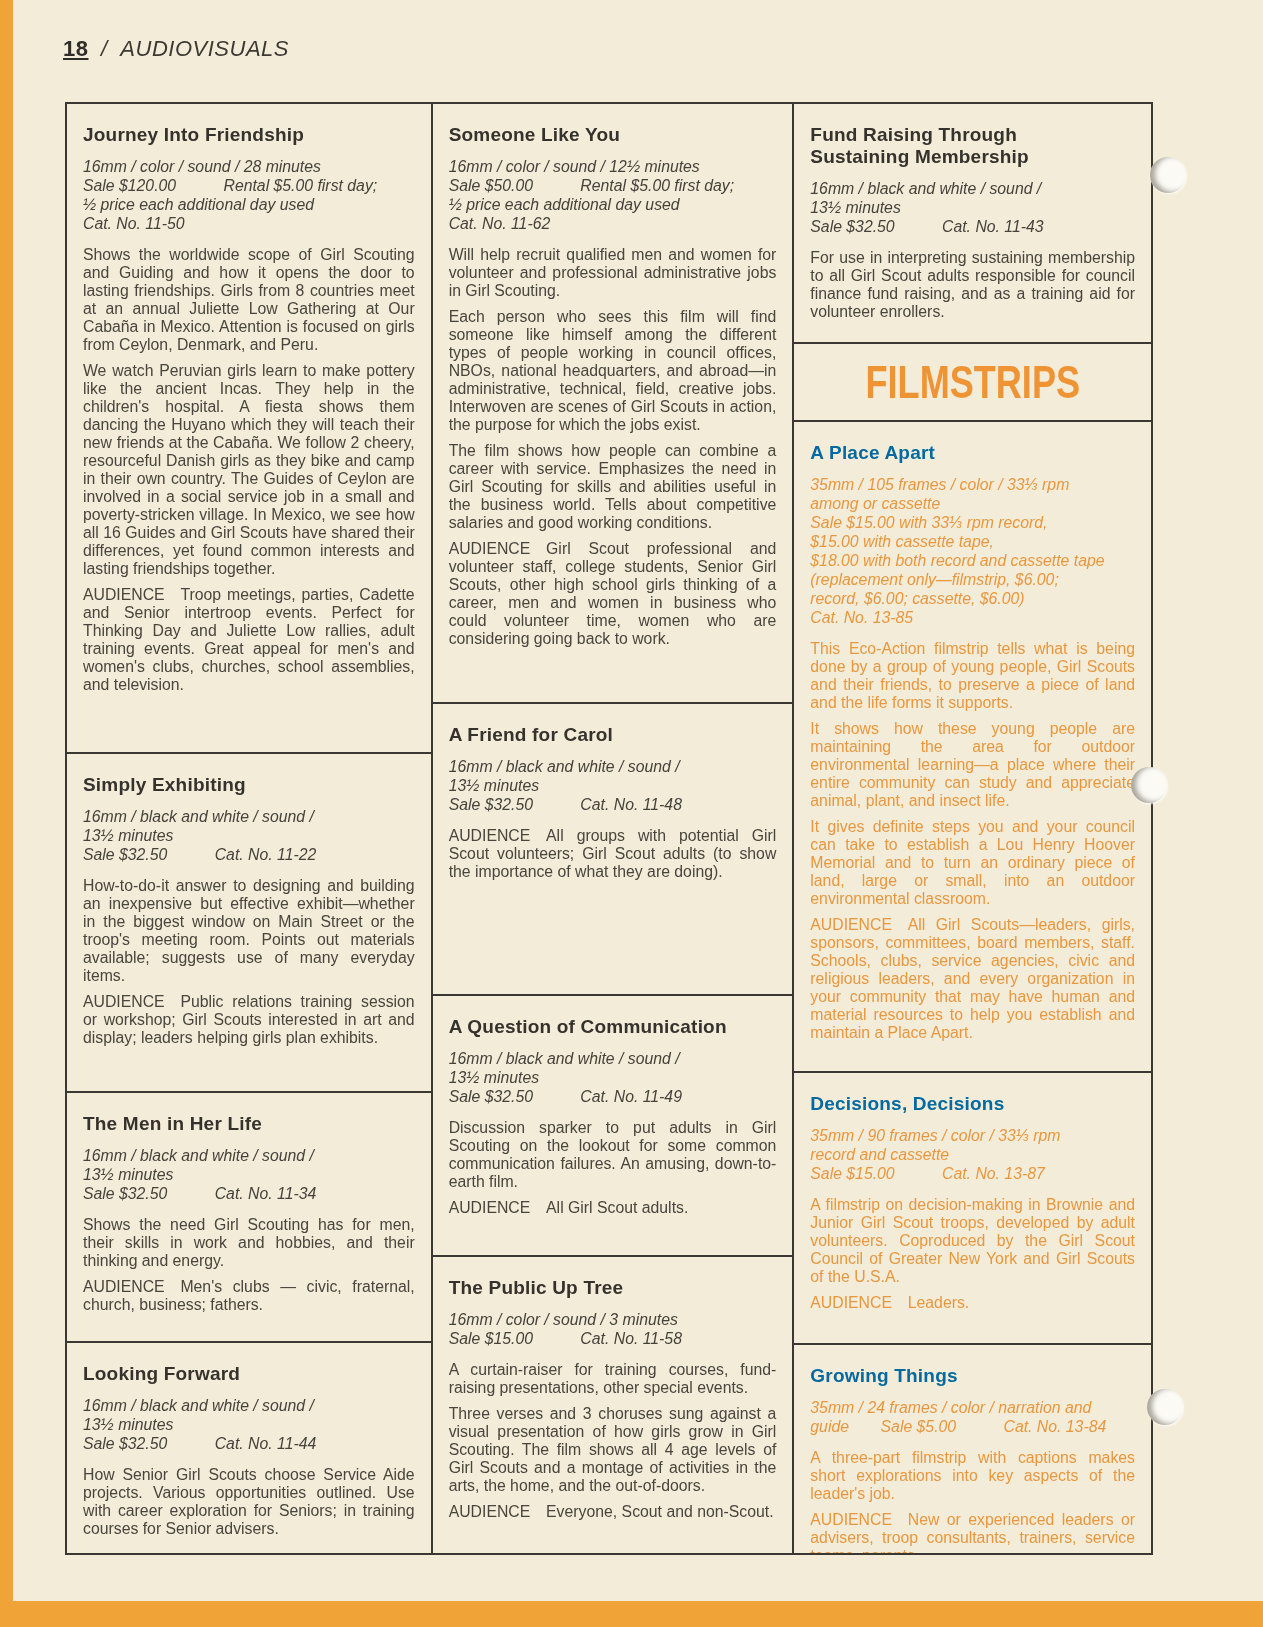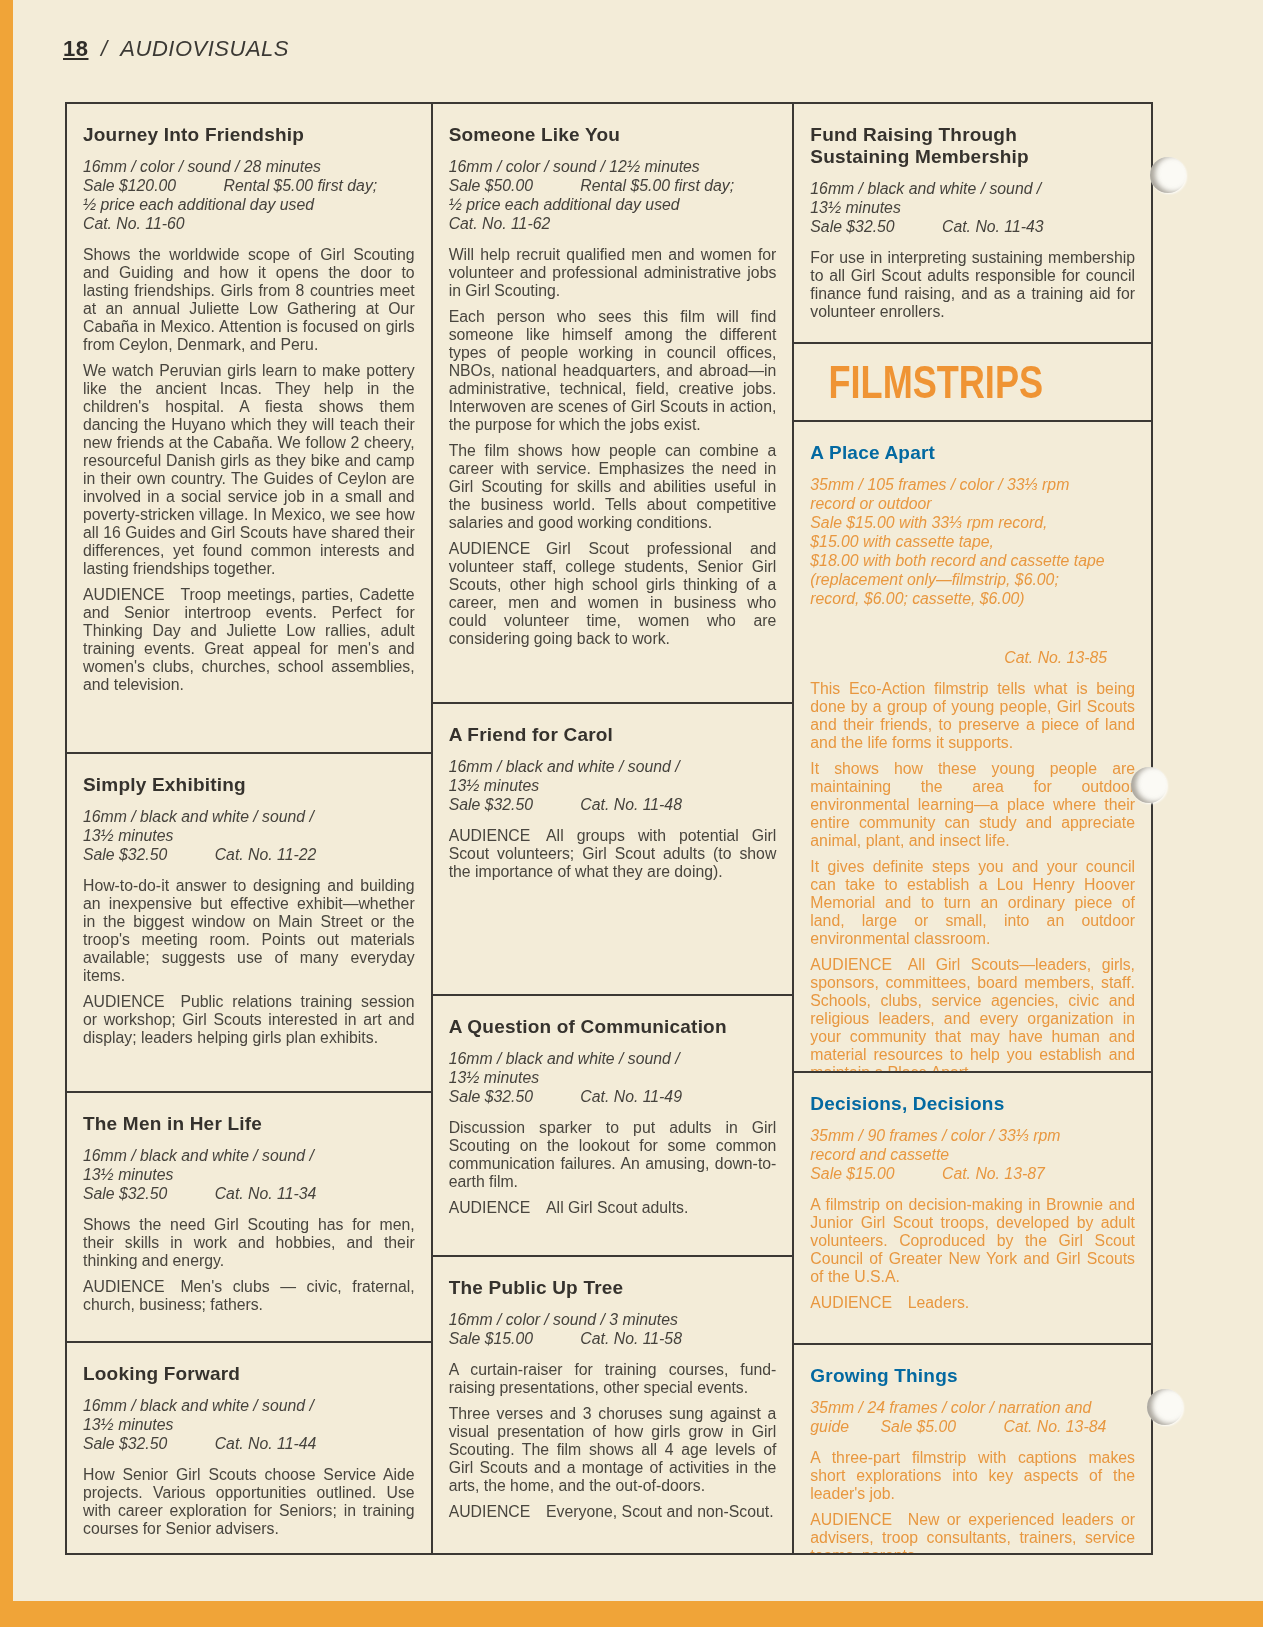--- a/index.html
+++ b/index.html
@@ -32,31 +32,31 @@
 
   .title{
     font-size:19px;font-weight:bold;color:#35322d;
     margin:6px 0 11px 0;letter-spacing:.2px;line-height:22px;
   }
   .title.cont{margin-top:-11px;}
   .specs{margin:0 0 13px 0;}
   .spec-line{
     font-style:italic;font-size:15.8px;line-height:19px;color:#45423c;
   }
-  .cat-right{text-align:right;padding-right:28px;margin-top:40px;}
+  .cat-right{text-align:left;padding-right:28px;}
   .para{
     font-size:15.8px;line-height:18px;text-align:justify;
     margin:0 0 8px 0;color:#48453e;
   }
   .orange .title{color:#0369a1;}
   .orange .spec-line{color:#e8973f;}
   .orange .para{color:#e8973f;}
 
   .banner-cell{
-    display:flex;align-items:center;padding:11px;
+    display:flex;align-items:center;justify-content:center;padding:11px;
   }
   .banner-text{
     display:inline-block;font-size:44px;font-weight:bold;color:#ef9434;
     letter-spacing:0px;transform:scaleX(.82) scaleY(1.05);
   }
 
   .hole{
     position:absolute;width:36px;height:36px;border-radius:50%;
     background:#fbfaf5;
     box-shadow:inset 5px -1px 5px rgba(105,98,85,.55), 1px 1px 2px rgba(255,255,255,.8);
@@ -80,21 +80,21 @@
 
   <div class="catalog">
 
     <div class="col col1">
       <section class="cell" style="height:652px">
         <h3 class="title">Journey Into Friendship</h3>
         <div class="specs">
           <div class="spec-line">16mm / color / sound / 28 minutes</div>
           <div class="spec-line">Sale $120.00   Rental $5.00 first day;</div>
           <div class="spec-line">½ price each additional day used</div>
-          <div class="spec-line">Cat. No. 11-60</div>
+          <div class="spec-line">Cat. No. 11-50</div>
         </div>
         <p class="para">Shows the worldwide scope of Girl Scouting and Guiding and how it opens the door to lasting friendships. Girls from 8 countries meet at an annual Juliette Low Gathering at Our Cabaña in Mexico. Attention is focused on girls from Ceylon, Denmark, and Peru.</p>
         <p class="para">We watch Peruvian girls learn to make pottery like the ancient Incas. They help in the children's hospital. A fiesta shows them dancing the Huyano which they will teach their new friends at the Cabaña. We follow 2 cheery, resourceful Danish girls as they bike and camp in their own country. The Guides of Ceylon are involved in a social service job in a small and poverty-stricken village. In Mexico, we see how all 16 Guides and Girl Scouts have shared their differences, yet found common interests and lasting friendships together.</p>
         <p class="para">AUDIENCE Troop meetings, parties, Cadette and Senior intertroop events. Perfect for Thinking Day and Juliette Low rallies, adult training events. Great appeal for men's and women's clubs, churches, school assemblies, and television.</p>
       </section>
 
       <section class="cell" style="height:340px">
         <h3 class="title">Simply Exhibiting</h3>
         <div class="specs">
           <div class="spec-line">16mm / black and white / sound /</div>
@@ -188,21 +188,21 @@
       </section>
 
       <section class="cell banner-cell" style="height:78px">
         <span class="banner-text">FILMSTRIPS</span>
       </section>
 
       <section class="cell orange" style="height:652px">
         <h3 class="title">A Place Apart</h3>
         <div class="specs">
           <div class="spec-line">35mm / 105 frames / color / 33⅓ rpm</div>
-          <div class="spec-line">record or outdoor</div>
+          <div class="spec-line">among or cassette</div>
           <div class="spec-line">Sale $15.00 with 33⅓ rpm record,</div>
           <div class="spec-line">$15.00 with cassette tape,</div>
           <div class="spec-line">$18.00 with both record and cassette tape</div>
           <div class="spec-line">(replacement only—filmstrip, $6.00;</div>
           <div class="spec-line">record, $6.00; cassette, $6.00)</div>
           <div class="spec-line cat-right">Cat. No. 13-85</div>
         </div>
         <p class="para">This Eco-Action filmstrip tells what is being done by a group of young people, Girl Scouts and their friends, to preserve a piece of land and the life forms it supports.</p>
         <p class="para">It shows how these young people are maintaining the area for outdoor environmental learning—a place where their entire community can study and appreciate animal, plant, and insect life.</p>
         <p class="para">It gives definite steps you and your council can take to establish a Lou Henry Hoover Memorial and to turn an ordinary piece of land, large or small, into an outdoor environmental classroom.</p>

